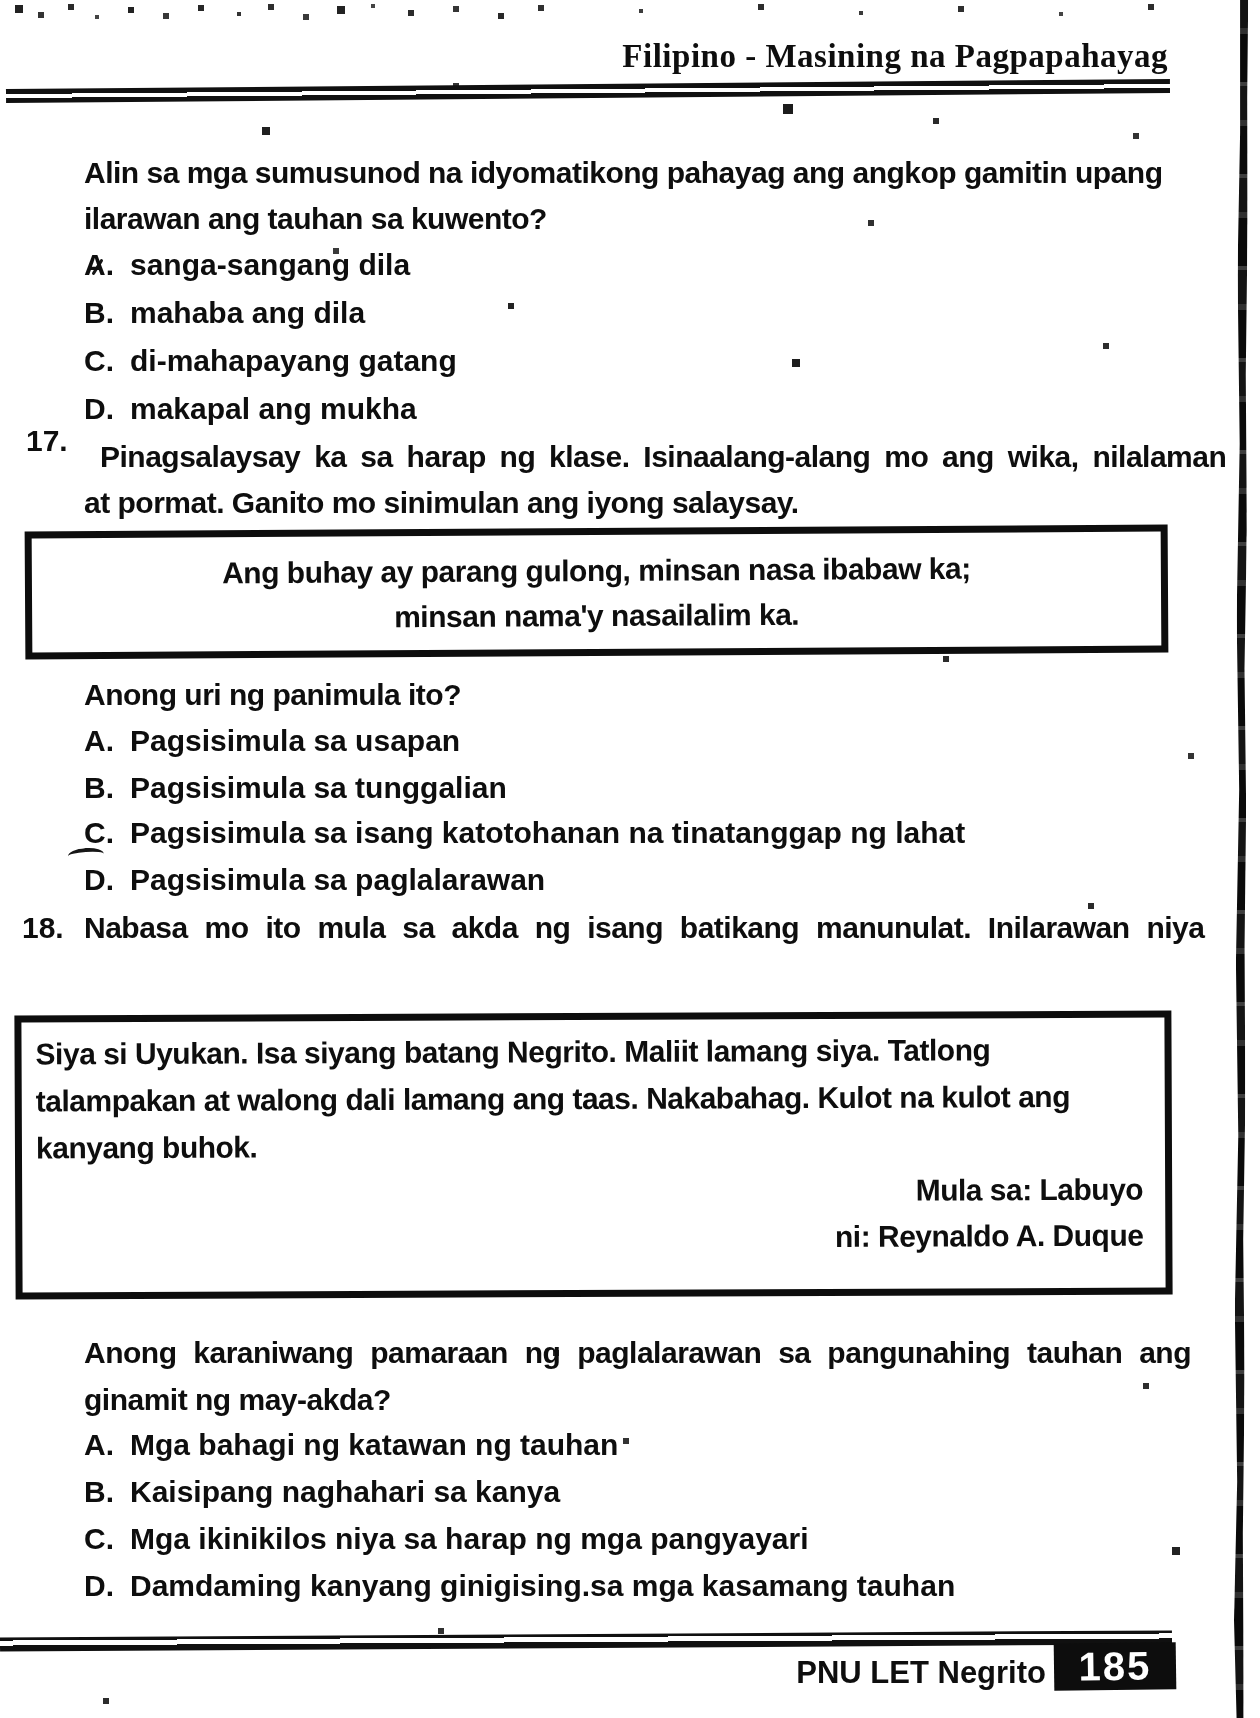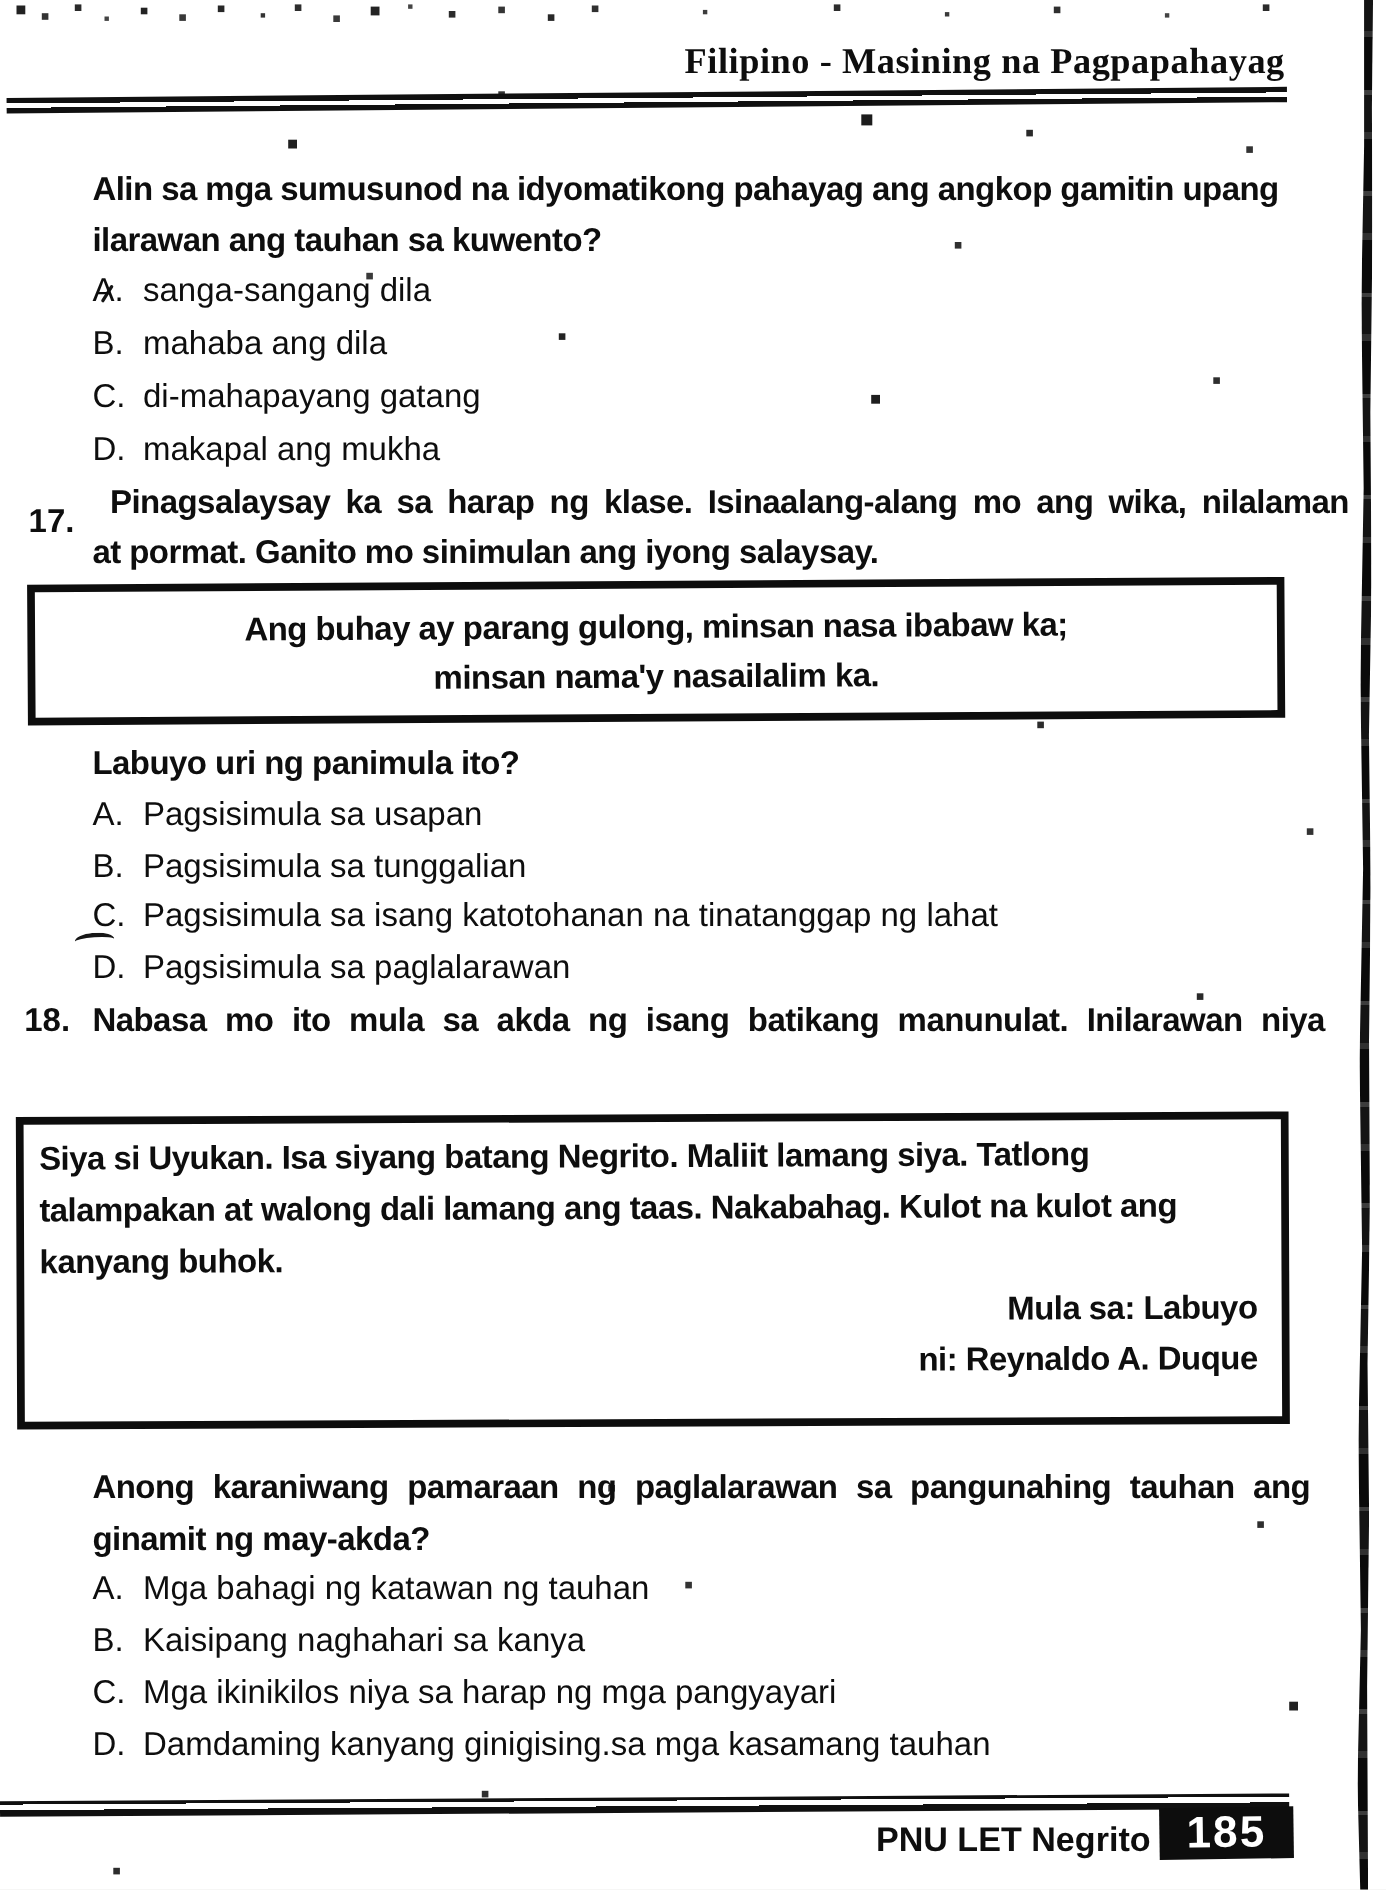--- a/index.html
+++ b/index.html
@@ -40,21 +40,21 @@
   }
   .hrule{
     position:absolute;left:6px;top:84px;width:1164px;height:14px;transform:rotate(-.5deg);
     background:linear-gradient(180deg,#101010 0 5px,transparent 5px 9px,#101010 9px 14px);
   }
   
   .t{position:absolute;font-weight:bold;font-size:30px;line-height:46px;letter-spacing:-.5px;white-space:nowrap;}
   .wide{word-spacing:6px;}
   .wider{word-spacing:9px;}
   .qnum{position:absolute;left:26px;font-weight:bold;font-size:30px;line-height:46px;}
-  .opt{position:absolute;left:84px;font-weight:normal;font-size:30px;line-height:46px;white-space:nowrap;}
+  .opt{position:absolute;left:84px;font-weight:bold;font-size:30px;line-height:46px;white-space:nowrap;}
   .opt .letter{display:inline-block;width:46px;}
   
   .qbox{position:absolute;border:7px solid #0d0d0d;box-sizing:border-box;background:#fff;}
   .box1{left:25px;top:528px;width:1143px;height:128px;transform:rotate(-.35deg);text-align:center;padding-top:13px;}
   .box1 .t-line{font-weight:bold;font-size:30px;line-height:45px;letter-spacing:-.5px;}
   .box2{left:15px;top:1013px;width:1157px;height:284px;transform:rotate(-.25deg);padding:8px 22px 0 14px;}
   .box2 .t-line{font-weight:bold;font-size:30px;line-height:47px;letter-spacing:-.5px;}
   .attr{font-weight:bold;font-size:30px;line-height:46px;letter-spacing:-.5px;text-align:right;}
   
   .frule{
@@ -88,30 +88,30 @@
   <div class="opt" style="top:290px">
     <span class="letter">B.</span><span>mahaba ang dila</span>
   </div>
   <div class="opt" style="top:338px">
     <span class="letter">C.</span><span>di-mahapayang gatang</span>
   </div>
   <div class="opt" style="top:386px">
     <span class="letter">D.</span><span>makapal ang mukha</span>
   </div>
 
-  <div class="qnum" style="top:452px">17.</div>
+  <div class="qnum" style="top:418px">17.</div>
   <div class="t wide" style="left:100px;top:434px">Pinagsalaysay ka sa harap ng klase. Isinaalang-alang mo ang wika, nilalaman</div>
   <div class="t" style="left:84px;top:480px">at pormat. Ganito mo sinimulan ang iyong salaysay.</div>
 
   <div class="qbox box1">
     <div class="t-line">Ang buhay ay parang gulong, minsan nasa ibabaw ka;</div>
     <div class="t-line">minsan nama'y nasailalim ka.</div>
   </div>
 
-  <div class="t" style="left:84px;top:672px">Labuyo uri ng panimula ito?</div>
+  <div class="t" style="left:84px;top:672px">Anong uri ng panimula ito?</div>
 
   <div class="opt" style="top:718px">
     <span class="letter">A.</span><span>Pagsisimula sa usapan</span>
   </div>
   <div class="opt" style="top:765px">
     <span class="letter">B.</span><span>Pagsisimula sa tunggalian</span>
   </div>
   <div class="opt" style="top:810px">
     <span class="letter">C.</span><span>Pagsisimula sa isang katotohanan na tinatanggap ng lahat</span>
   </div>

